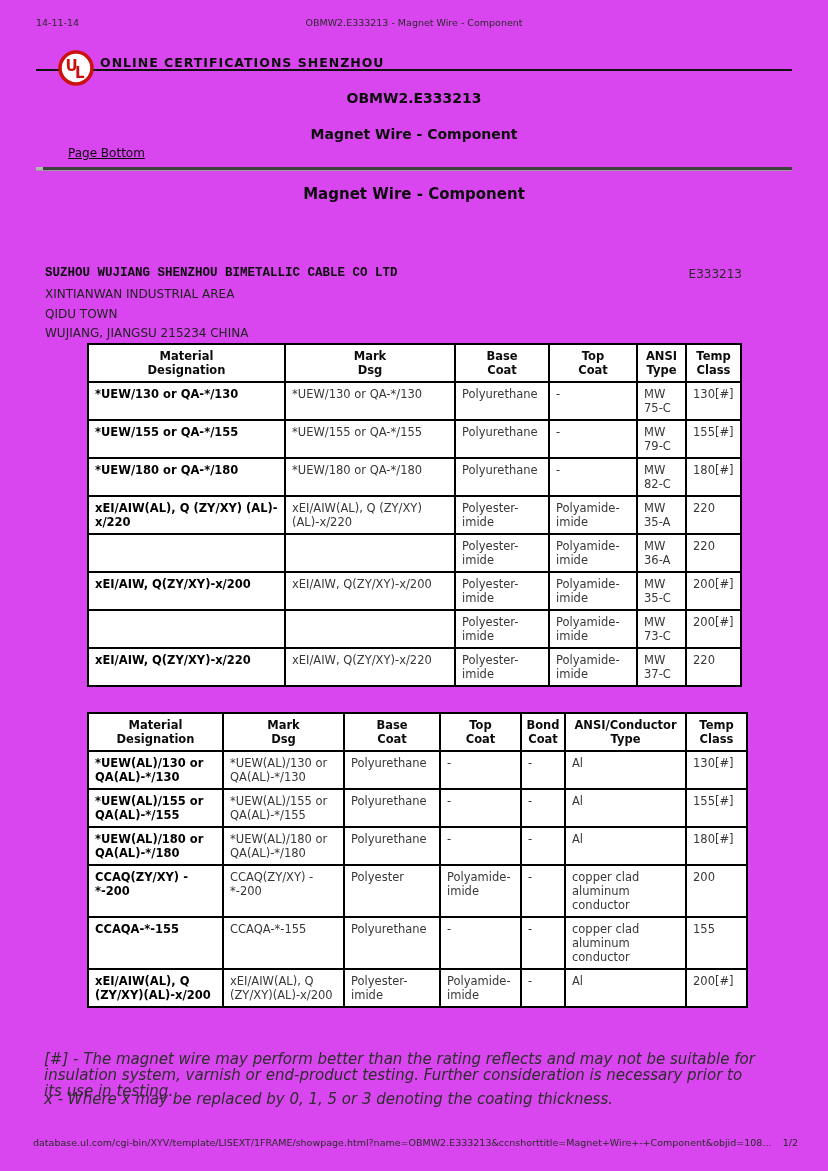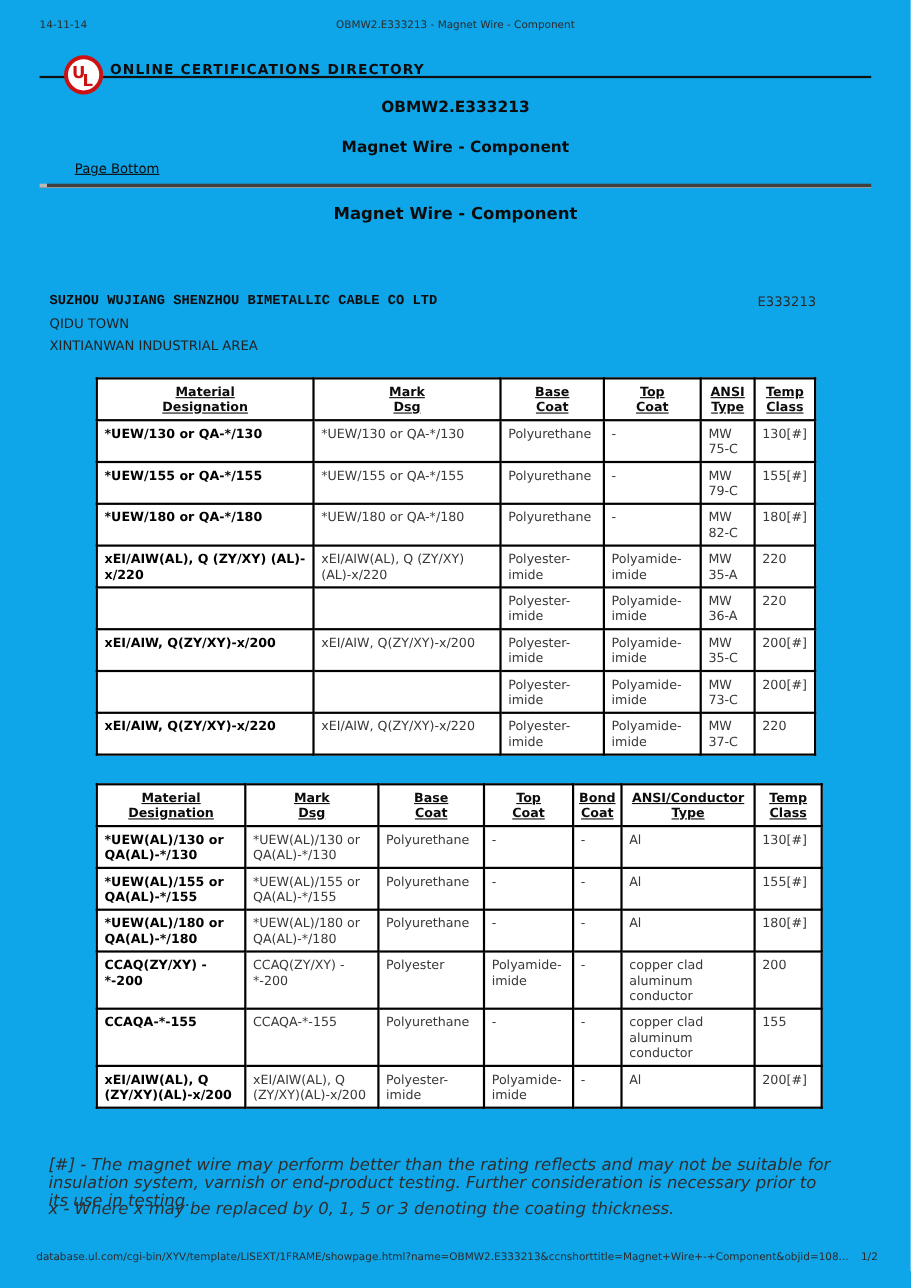--- a/index.html
+++ b/index.html
@@ -1,18 +1,18 @@
 <!DOCTYPE html>
 <html><head>
 <meta charset="utf-8">
 <style>
   * { margin:0; padding:0; box-sizing:border-box; }
   html,body { background:#fff; }
   body { font-family:"DejaVu Sans","Liberation Sans",sans-serif; color:#111; }
-  .page { position:relative; width:828px; height:1171px; background:#0ea5e9; overflow:hidden; }
+  .page { position:relative; width:828px; height:1171px; background:#d946ef; overflow:hidden; }
 
   
   .print-header { position:absolute; top:17px; left:36px; right:36px; height:14px; font-size:9.5px; color:#2b2b2b; }
   .print-date { position:absolute; left:0; top:0; }
   .print-doc-title { position:absolute; left:50%; transform:translateX(-50%); top:0; white-space:nowrap; }
   .print-footer { position:absolute; top:1137px; left:33px; right:30px; font-size:9.5px; color:#2b2b2b; }
   .footer-url { position:absolute; left:0; top:0; white-space:nowrap; }
   .footer-page { position:absolute; right:0; top:0;margin-left:38px; }
 
   
@@ -38,21 +38,21 @@
   .company-name { position:absolute; left:0; top:0; font-size:12.5px; font-weight:bold; color:#0c0c0c; white-space:nowrap;font-family:Liberation Mono, monospace; }
   .file-number { position:absolute; right:0; top:1px; font-size:12px; color:#2b2b2b; }
   .address-line { font-size:12px; line-height:19.5px; color:#222; }
 
   
   table.cert { position:absolute; left:87px; border-collapse:collapse; table-layout:fixed; background:#fff; }
   table.cert, table.cert th, table.cert td { border:2px solid #000; }
   .table1 { top:343px; width:653px; }
   .table2 { top:712px; width:659px; }
   table.cert th { font-size:11.5px; font-weight:bold; color:#0c0c0c; text-align:center; vertical-align:middle;
-    padding:4px 0; line-height:14px; white-space:pre-line;text-decoration:underline; }
+    padding:4px 0; line-height:14px; white-space:pre-line; }
   table.cert td { font-size:11.5px; color:#383838; vertical-align:top; padding:4px 6px; line-height:14px;
     overflow-wrap:break-word; height:36px; }
   table.cert td:first-child { font-weight:bold; color:#000; }
 
   .footnote { position:absolute; left:44px; width:718px; font-size:15px; line-height:16px; color:#2e2e2e;font-style:italic; }
   .footnote-1 { top:1051px; }
   .footnote-2 { top:1091px; }
 </style>
 </head>
 <body>
@@ -66,41 +66,42 @@
 
   <div class="masthead">
     <div class="masthead-rule"></div>
     <span class="ul-logo">
       <svg width="38" height="38" viewBox="0 0 38 38">
         <circle cx="19" cy="19" r="16" fill="#ffffff" stroke="#cc1111" stroke-width="3.6"></circle>
         <text x="8.5" y="22" font-family="DejaVu Sans, sans-serif" font-size="15" font-weight="bold" fill="#cc1111">U</text>
         <text x="18" y="29" font-family="DejaVu Sans, sans-serif" font-size="15" font-weight="bold" fill="#cc1111">L</text>
       </svg>
     </span>
-    <span class="masthead-title">ONLINE CERTIFICATIONS DIRECTORY</span>
+    <span class="masthead-title">ONLINE CERTIFICATIONS SHENZHOU</span>
   </div>
 
   <div class="page-title"><span>OBMW2.E333213</span><br>
     <span>Magnet Wire - Component</span>
   </div>
 
   <a class="link page-bottom-link">Page Bottom</a>
 
   <div class="rule-thick"></div>
 
   <div class="section-title">Magnet Wire - Component</div>
 
 
   <div class="company">
     <div class="company-head">
       <span class="company-name">SUZHOU WUJIANG SHENZHOU BIMETALLIC CABLE CO LTD</span>
       <span class="file-number">E333213</span>
     </div>
+    <div class="address-line">XINTIANWAN INDUSTRIAL AREA</div>
     <div class="address-line">QIDU TOWN</div>
-    <div class="address-line">XINTIANWAN INDUSTRIAL AREA</div>
+    <div class="address-line">WUJIANG, JIANGSU 215234 CHINA</div>
   </div>
 
   <table class="cert table1">
     <colgroup>
       <col style="width:197px">
         <col style="width:170px">
         <col style="width:94px">
       <col style="width:88px">
         <col style="width:49px">
         <col style="width:55px">

